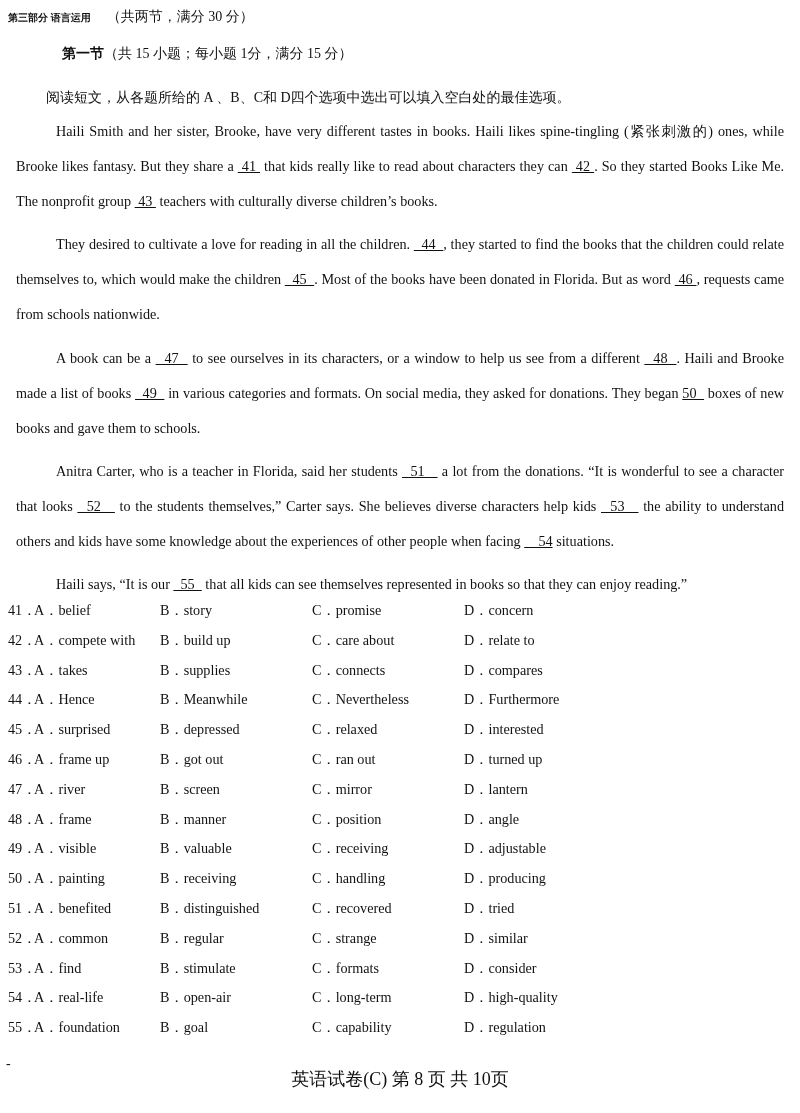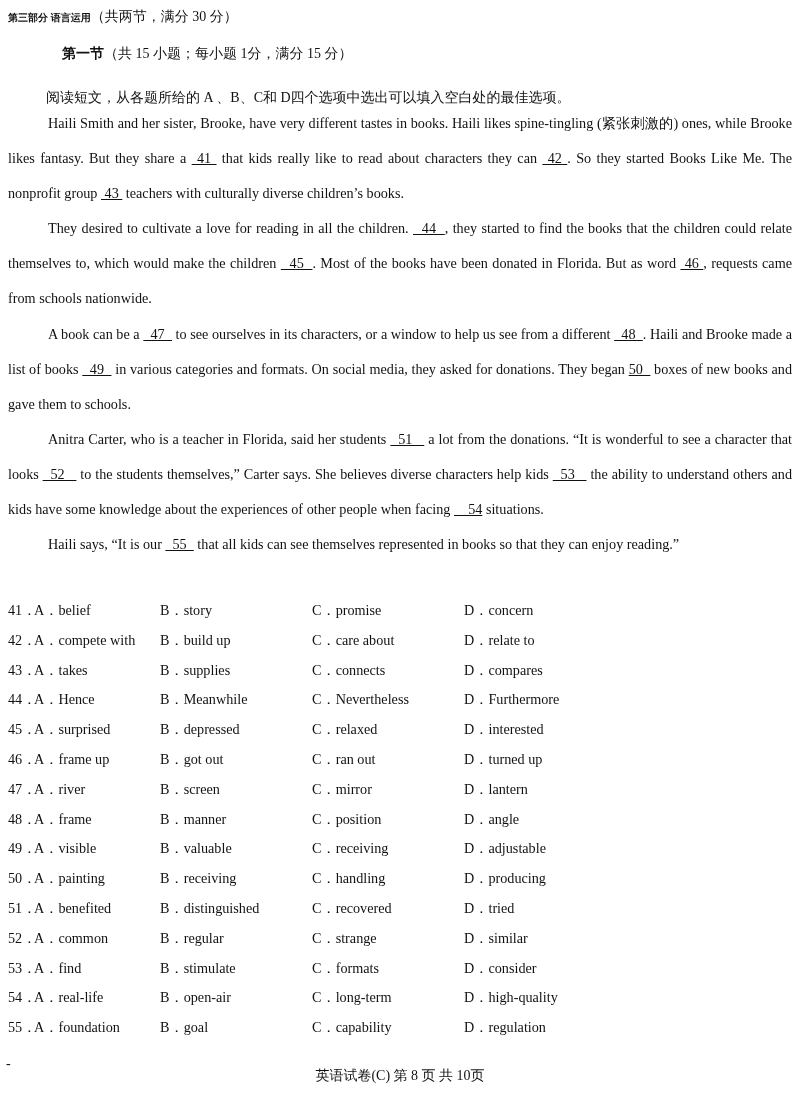--- a/index.html
+++ b/index.html
@@ -6,48 +6,48 @@
   body {
     width: 800px; height: 1113px; position: relative; overflow: hidden;
     font-family: "Liberation Serif", "DejaVu Serif", serif;
     color: #111111;
   }
   .section-title {
     position: absolute; left: 8px; top: 8px;
     font-size: 15px; letter-spacing: 0px;
   }
   .section-title .bold { font-family: Liberation Sans, sans-serif; font-weight: bold; font-size: 10px; }
-  .section-title .note { font-size: 14px; }
+  .section-title .note { font-size: 14px; margin-left: 16px; }
   .subsection-title {
     position: absolute; left: 24px; top: 45px; font-size: 14px; margin-left: 38px;
   }
   .subsection-title .bold { font-family: "DejaVu Sans", sans-serif; font-weight: bold; font-size: 14px; }
   .instruction {
     position: absolute; left: 46px; top: 89px; font-size: 14px;
   }
   .passage {
     position: absolute; left: 8px; top: 106px; width: 784px;
     font-size: 14.2px; line-height: 35.1px; text-align: justify;
   }
-  .passage p { margin: 0; text-indent: 40px; }
+  .passage p { margin: 8px; text-indent: 40px; }
   .blank { text-decoration: underline; white-space: pre; }
   .options {
     position: absolute; left: 8px; top: 601px; width: 784px;
     font-size: 14.2px;
   }
   .opt-row { height: 29.8px; position: relative; white-space: nowrap; }
   .opt-row span { position: absolute; top: 0; }
   .opt-num { left: 0; }
   .opt-a { left: 26px; }
   .opt-b { left: 152px; }
   .opt-c { left: 304px; }
   .opt-d { left: 456px; }
   .footer {
     position: absolute; left: 0; top: 1067px; width: 800px; text-align: center;
-    font-size: 14px;
+    font-size: 18px;
   }
   .dash { position: absolute; left: 6px; top: 1056px; font-size: 14px; }
 </style>
 </head>
 <body>
 
 <div class="section-title">
   <span class="bold">第三部分 语言运用</span><span class="note">（共两节，满分 30 分）</span>
 </div>
 

